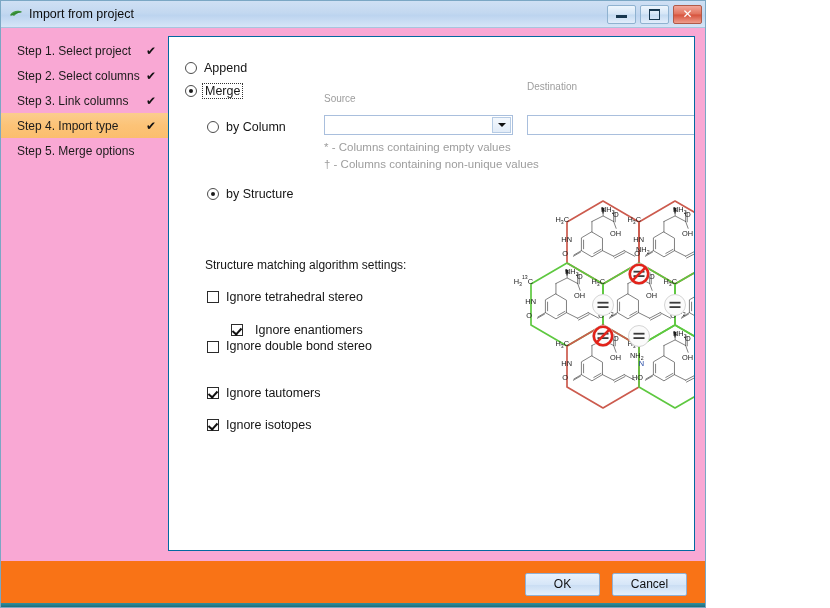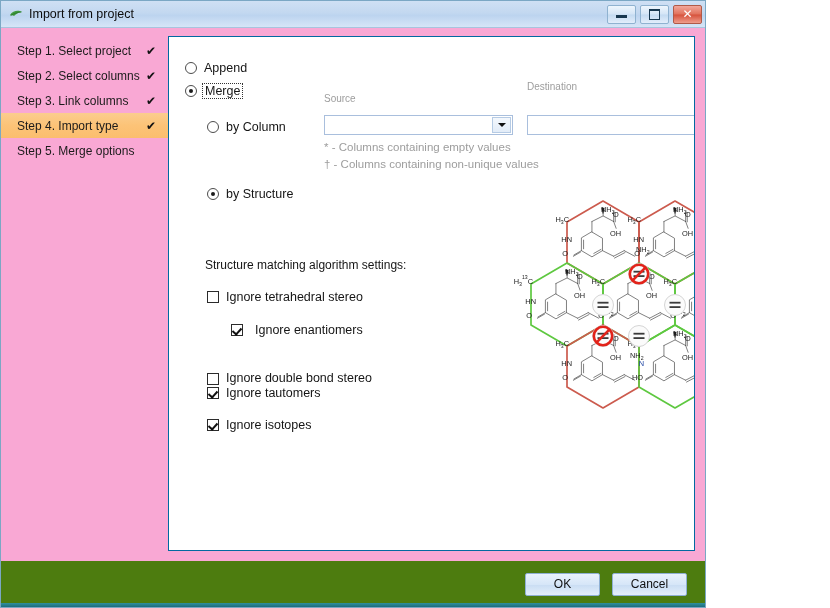--- a/index.html
+++ b/index.html
@@ -189,21 +189,21 @@
   
   .footer {
     flex: 0 0 46px;
     height: 46px;
     display: flex;
     align-items: center;
     justify-content: flex-end;
     padding-right: 18px;
     gap: 12px;
     box-sizing: border-box;
-    background: #4d7c0f;
+    background: #f97316;
     padding-left: 10px;
   }
   .dlgbtn {
     width: 75px; height: 23px;
     box-sizing: border-box;
     border: 1px solid #8fb0d4;
     border-radius: 2px;
     background: linear-gradient(to bottom,#e9f2fc 0%, #d6e6f8 50%, #c9ddf3 52%, #e4effb 100%);
     font-size: 12px;
     color: #111;
@@ -311,21 +311,21 @@
       <div class="abs section-title" style="left:36px; top:221px;">Structure matching algorithm settings:</div>
 
       <div class="abs optrow" style="left:38px; top:253px;">
         <span class="checkbox"></span>
         <span class="optlabel">Ignore tetrahedral stereo</span>
       </div>
       <div class="abs optrow" style="left:62px; top:286px; gap:12px;">
         <span class="checkbox on"></span>
         <span class="optlabel">Ignore enantiomers</span>
       </div>
-      <div class="abs optrow" style="left:38px; top:334px;align-items:flex-end;">
+      <div class="abs optrow" style="left:38px; top:302px;align-items:flex-end;">
         <span class="checkbox"></span>
         <span class="optlabel">Ignore double bond stereo</span>
       </div>
       <div class="abs optrow" style="left:38px; top:349px;">
         <span class="checkbox on"></span>
         <span class="optlabel">Ignore tautomers</span>
       </div>
       <div class="abs optrow" style="left:38px; top:381px;">
         <span class="checkbox on"></span>
         <span class="optlabel">Ignore isotopes</span>

